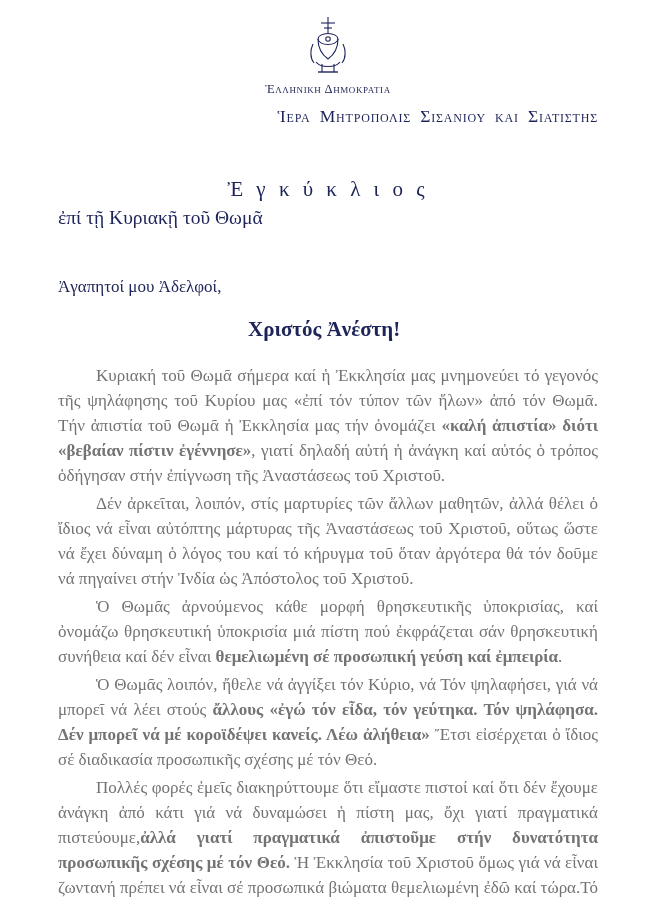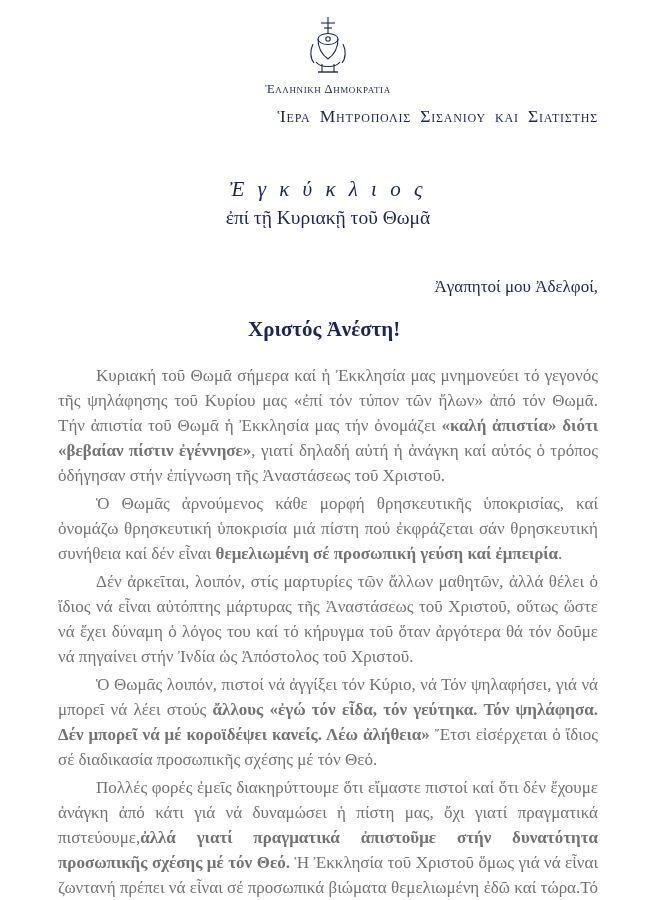--- a/index.html
+++ b/index.html
@@ -44,33 +44,30 @@
     margin-top: 9px;
     word-spacing: 4px;
   }
   .doc-title {
     text-align: center;
     font-size: 21px;
     letter-spacing: 4px;
     color: #1d2458;
     margin-top: 50px;
     font-family: "Liberation Serif", serif;
-    font-style: italic;
   }
   .doc-subtitle {
-    text-align: center;
     font-size: 19.5px;
     color: #1d2458;
     margin-top: 5px;
   }
   .salutation {
     font-size: 17px;
     margin-top: 48px;
     color: #1d2458;
-    text-align: right;
   }
   .acclamation {
     font-size: 21px;
     font-weight: bold;
     color: #1d2458;
     margin-top: 20px;
     margin-left: 190px;
   }
   .body-block {
     margin-top: 22px;
@@ -114,19 +111,19 @@
   <div class="org-line2">Ἱερα  Μητροπολισ Σισανιου και Σιατιστησ</div>
 
   <div class="doc-title">Ἐ γ κ ύ κ λ ι ο ς</div>
   <div class="doc-subtitle">ἐπί τῇ Κυριακῇ τοῦ Θωμᾶ</div>
 
   <div class="salutation">Ἀγαπητοί μου Ἀδελφοί,</div>
   <div class="acclamation">Χριστός Ἀνέστη!</div>
 
   <div class="body-block hidden-overflow" id="body-block">
       <p class="para" id="para-1"><span>Κυριακή τοῦ Θωμᾶ σήμερα καί ἡ Ἐκκλησία μας μνημονεύει τό γεγονός τῆς  ψηλάφησης τοῦ Κυρίου μας «ἐπί τόν τύπον τῶν ἥλων» ἀπό τόν Θωμᾶ. Τήν ἀπιστία τοῦ Θωμᾶ ἡ Ἐκκλησία μας τήν ὀνομάζει </span><b>«καλή ἀπιστία» διότι «βεβαίαν πίστιν ἐγέννησε»</b><span>, γιατί δηλαδή αὐτή ἡ ἀνάγκη καί αὐτός ὁ τρόπος ὁδήγησαν στήν ἐπίγνωση τῆς Ἀναστάσεως τοῦ Χριστοῦ.</span></p>
+      <p class="para" id="para-3"><span>Δέν ἀρκεῖται, λοιπόν, στίς μαρτυρίες τῶν ἄλλων μαθητῶν, ἀλλά θέλει ὁ ἴδιος νά εἶναι αὐτόπτης μάρτυρας τῆς Ἀναστάσεως τοῦ Χριστοῦ, οὕτως ὥστε νά ἔχει δύναμη ὁ λόγος του καί τό κήρυγμα τοῦ ὅταν ἀργότερα θά τόν δοῦμε νά πηγαίνει στήν Ἰνδία ὡς Ἀπόστολος τοῦ Χριστοῦ.</span></p>
       <p class="para" id="para-2"><span>Ὁ Θωμᾶς ἀρνούμενος κάθε μορφή θρησκευτικῆς ὑποκρισίας, καί ὀνομάζω θρησκευτική ὑποκρισία μιά πίστη πού ἐκφράζεται σάν θρησκευτική συνήθεια καί δέν εἶναι </span><b>θεμελιωμένη σέ προσωπική γεύση καί ἐμπειρία</b><span>.</span></p>
-      <p class="para" id="para-3"><span>Δέν ἀρκεῖται, λοιπόν, στίς μαρτυρίες τῶν ἄλλων μαθητῶν, ἀλλά θέλει ὁ ἴδιος νά εἶναι αὐτόπτης μάρτυρας τῆς Ἀναστάσεως τοῦ Χριστοῦ, οὕτως ὥστε νά ἔχει δύναμη ὁ λόγος του καί τό κήρυγμα τοῦ ὅταν ἀργότερα θά τόν δοῦμε νά πηγαίνει στήν Ἰνδία ὡς Ἀπόστολος τοῦ Χριστοῦ.</span></p>
-      <p class="para" id="para-4"><span>Ὁ Θωμᾶς λοιπόν, πιστοί νά ἀγγίξει τόν Κύριο, νά Τόν ψηλαφήσει, γιά νά μπορεῖ νά λέει στούς </span><b>ἄλλους «ἐγώ τόν εἶδα, τόν γεύτηκα. Τόν ψηλάφησα. Δέν μπορεῖ νά μέ κοροϊδέψει κανείς. Λέω ἀλήθεια»</b><span> Ἔτσι εἰσέρχεται ὁ ἴδιος σέ διαδικασία προσωπικῆς σχέσης μέ τόν Θεό.</span></p>
+      <p class="para" id="para-4"><span>Ὁ Θωμᾶς λοιπόν, ἤθελε νά ἀγγίξει τόν Κύριο, νά Τόν ψηλαφήσει, γιά νά μπορεῖ νά λέει στούς </span><b>ἄλλους «ἐγώ τόν εἶδα, τόν γεύτηκα. Τόν ψηλάφησα. Δέν μπορεῖ νά μέ κοροϊδέψει κανείς. Λέω ἀλήθεια»</b><span> Ἔτσι εἰσέρχεται ὁ ἴδιος σέ διαδικασία προσωπικῆς σχέσης μέ τόν Θεό.</span></p>
       <p class="para" id="para-5"><span>Πολλές φορές ἐμεῖς διακηρύττουμε ὅτι εἴμαστε πιστοί καί ὅτι δέν ἔχουμε ἀνάγκη ἀπό κάτι γιά νά δυναμώσει ἡ πίστη μας, ὄχι γιατί πραγματικά πιστεύουμε,</span><b>ἀλλά γιατί πραγματικά ἀπιστοῦμε στήν δυνατότητα προσωπικῆς σχέσης μέ τόν Θεό.</b><span> Ἡ Ἐκκλησία τοῦ Χριστοῦ ὅμως γιά νά εἶναι ζωντανή πρέπει νά εἶναι σέ προσωπικά βιώματα θεμελιωμένη ἐδῶ καί τώρα.Τό νά μήν ζητοῦμε προσωπικό βίωμα ἴσως νά μήν ὀφείλεται στήν πίστη μας, ἀλλά μᾶλλον στήν ἀπιστία μας. Θεωροῦμε ὅτι κάτι τέτοιο</span></p>
     </div>
 
 </div>
 
 </body></html>

